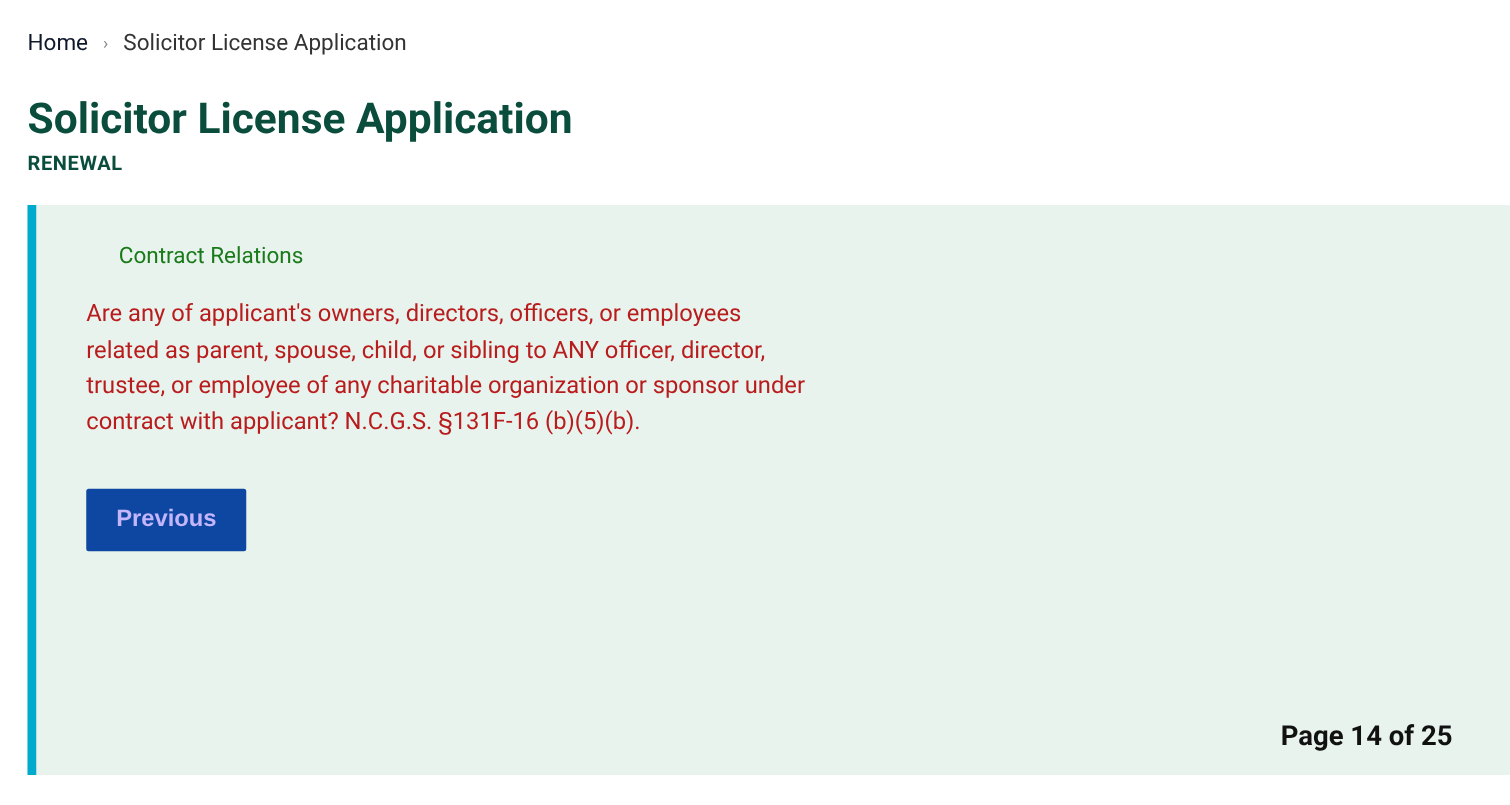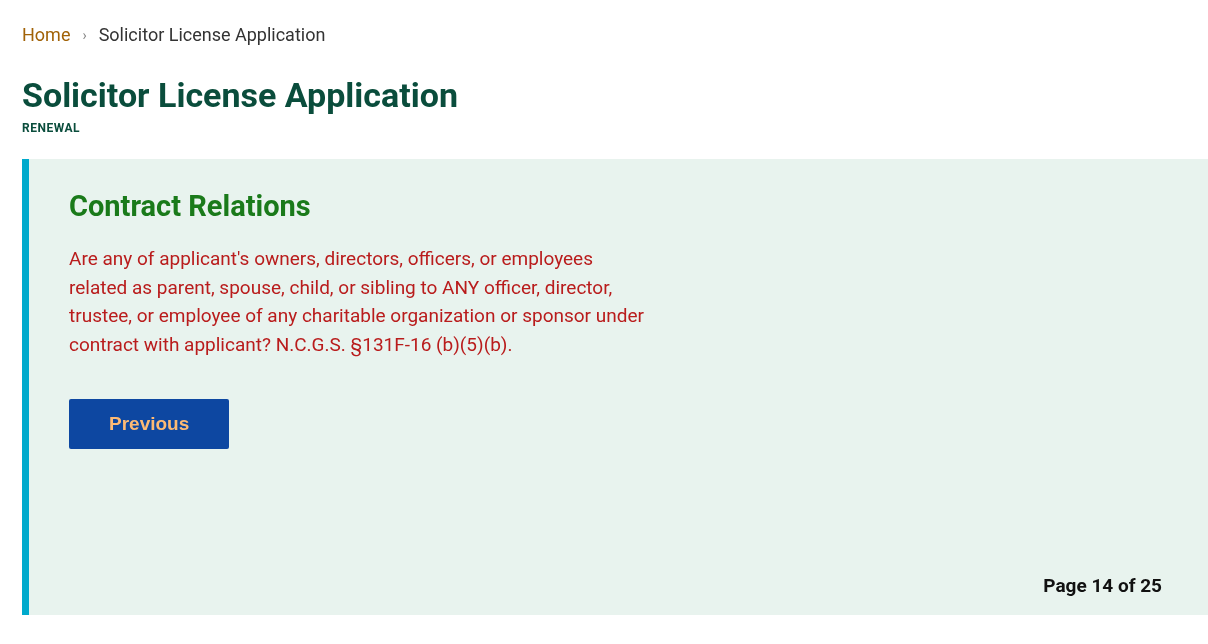--- a/index.html
+++ b/index.html
@@ -16,57 +16,58 @@
       overflow: hidden;
     }
     .breadcrumb {
       padding: 24px 22px 12px 22px;
       font-size: 18px;
       display: flex;
       align-items: center;
       gap: 12px;
     }
     .breadcrumb-home {
-      color: #a16207;
+      color: #0f172a;
       text-decoration: none;
       cursor: pointer;
     }
     .breadcrumb-sep {
       color: #888;
       font-size: 14px;
     }
     .breadcrumb-current {
       color: #333;
     }
     .page-title {
       font-size: 34px;
       font-weight: 700;
       color: #0a4d3c;
       padding: 18px 22px 6px 22px;
     }
     .page-subtitle {
-      font-size: 12px;
+      font-size: 16px;
       font-weight: 700;
       color: #0a4d3c;
       padding: 0 22px 24px 22px;
       letter-spacing: 0.5px;
     }
     .panel {
       margin-left: 22px;
       background: #e8f3ee;
       border-left: 7px solid #00aacc;
       padding: 30px 46px 26px 40px;
       position: relative;
       min-height: 456px;
     }
     .section-title {
-      font-size: 29px;
-      font-weight: 700;
+      font-size: 18px;
+      font-weight: 400;
       color: #1a7a1a;
       margin-bottom: 22px;
+      margin-left: 26px;
     }
     .question-text {
       font-size: 19px;
       line-height: 1.5;
       color: #b91c1c;
       max-width: 580px;
       margin-bottom: 40px;
     }
     .radio-group {
       margin-bottom: 32px;
@@ -106,33 +107,33 @@
     .radio-label {
       font-size: 18px;
       color: #222;
     }
     .button-row {
       display: flex;
       gap: 18px;
     }
     .btn {
       background: #0d47a1;
-      color: #fdba74;
+      color: #c4b5fd;
       border: none;
       font-size: 19px;
       font-weight: 700;
-      padding: 14px 40px;
+      padding: 14px 24px;
       cursor: pointer;
       border-radius: 2px;
     }
     .page-indicator {
       position: absolute;
       right: 46px;
       bottom: 18px;
-      font-size: 19px;
+      font-size: 22px;
       font-weight: 700;
       color: #111;
     }
   </style>
 </head>
 <body>
 
 <nav class="breadcrumb">
   <a class="breadcrumb-home">Home</a>
   <span class="breadcrumb-sep">›</span>

